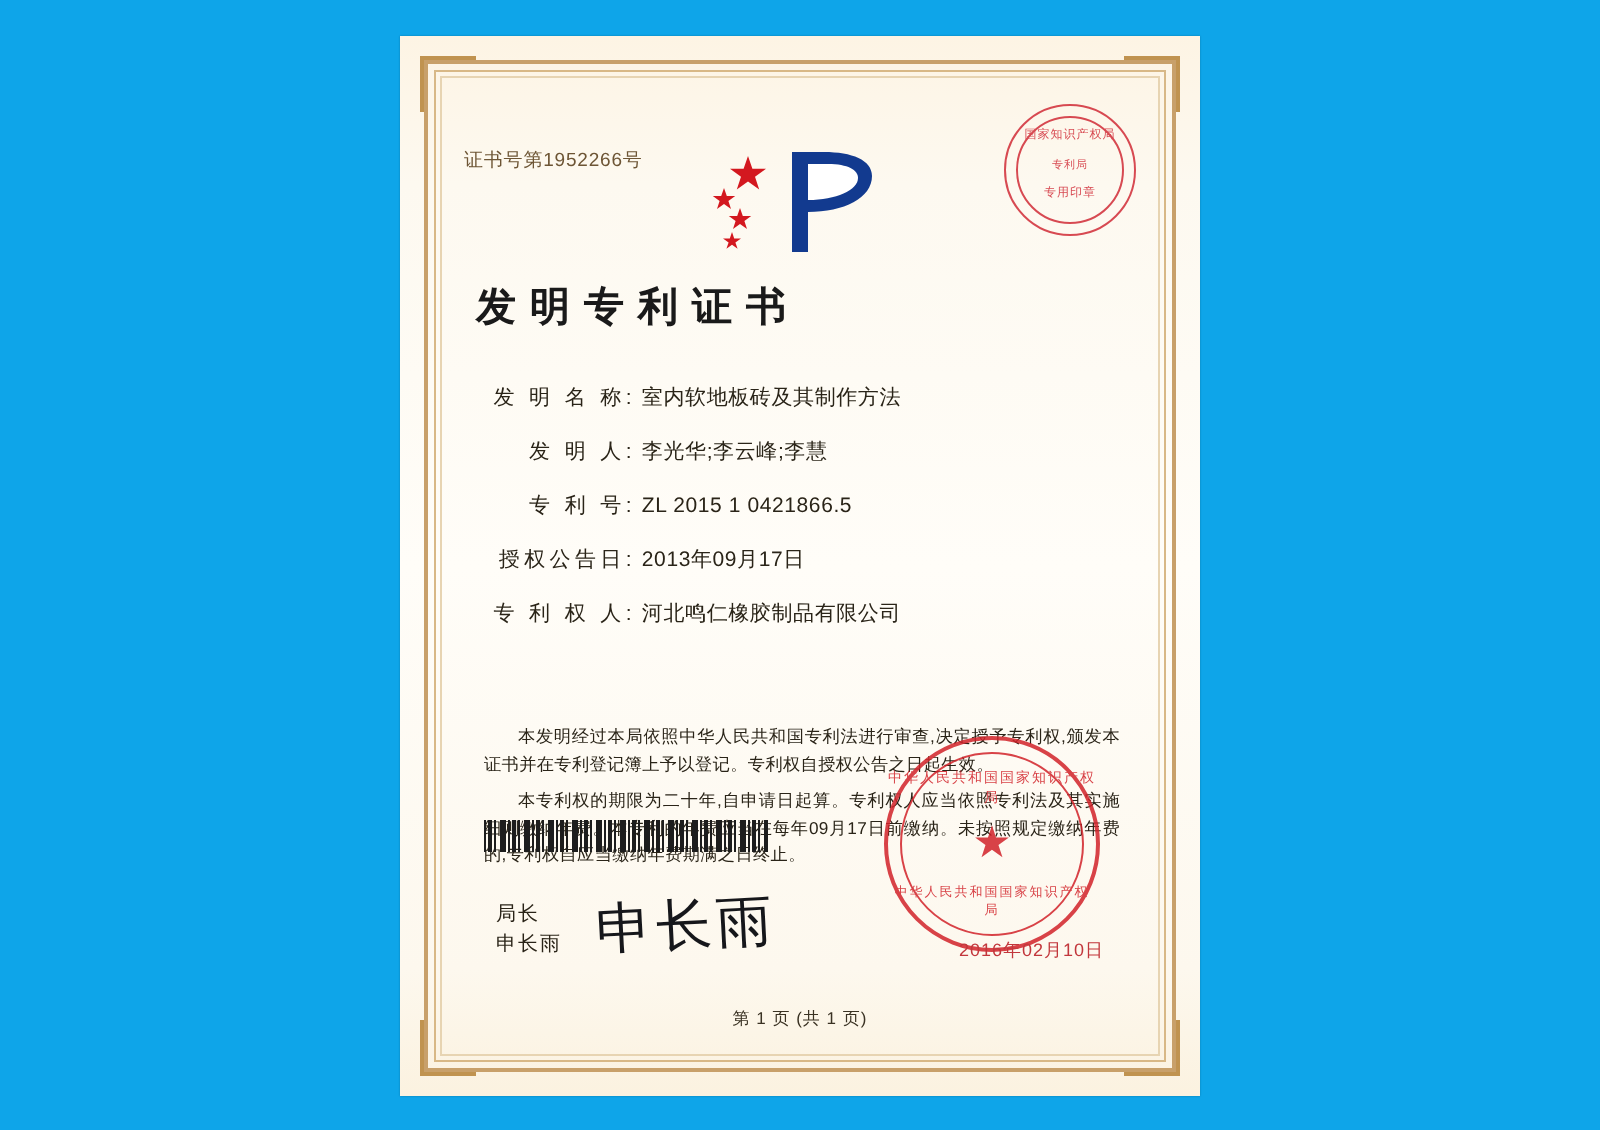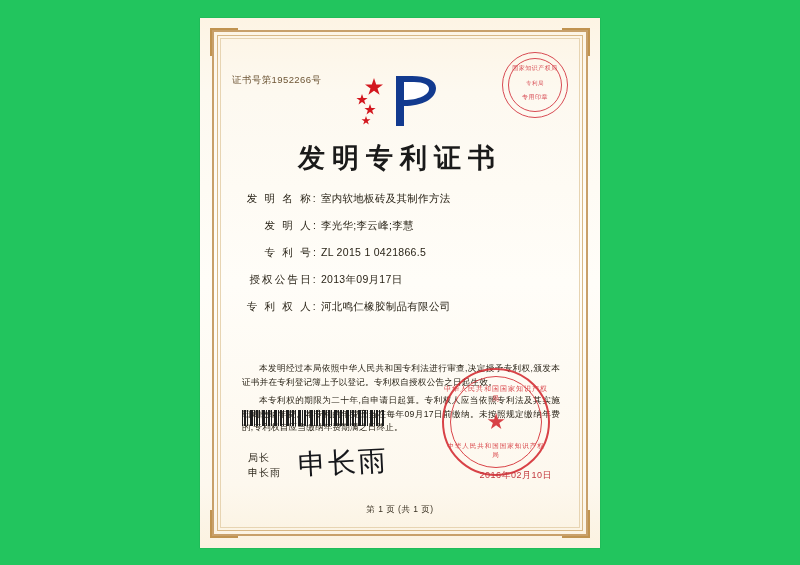--- a/index.html
+++ b/index.html
@@ -10,21 +10,21 @@
   body {
     width: 800px;
     height: 565px;
     font-family: "Liberation Sans", sans-serif;
     overflow: hidden;
   }
   .page {
     position: relative;
     width: 800px;
     height: 565px;
-    background: #22c55e;
+    background: #0ea5e9;
   }
   
   .cert {
     position: absolute;
     left: 200px;
     top: 18px;
     width: 400px;
     height: 530px;
     background: #fdf8ef;
     background-image:
@@ -121,26 +121,26 @@
     position: absolute;
     left: 50%;
     top: 28px;
     transform: translateX(-50%);
     width: 96px;
     height: 58px;
   }
 
   .title {
     position: absolute;
-    left: 0;
+    left: 12px;
     right: 0;
     top: 96px;
-    text-align: center;
+    text-align: left;
     font-family: "DejaVu Serif", "Liberation Serif", serif;
-    font-size: 27px;
+    font-size: 20px;
     font-weight: bold;
     letter-spacing: 7px;
     color: #1a1a1a;
   }
 
   .fields {
     position: absolute;
     left: 18px;
     right: 14px;
     top: 148px;

